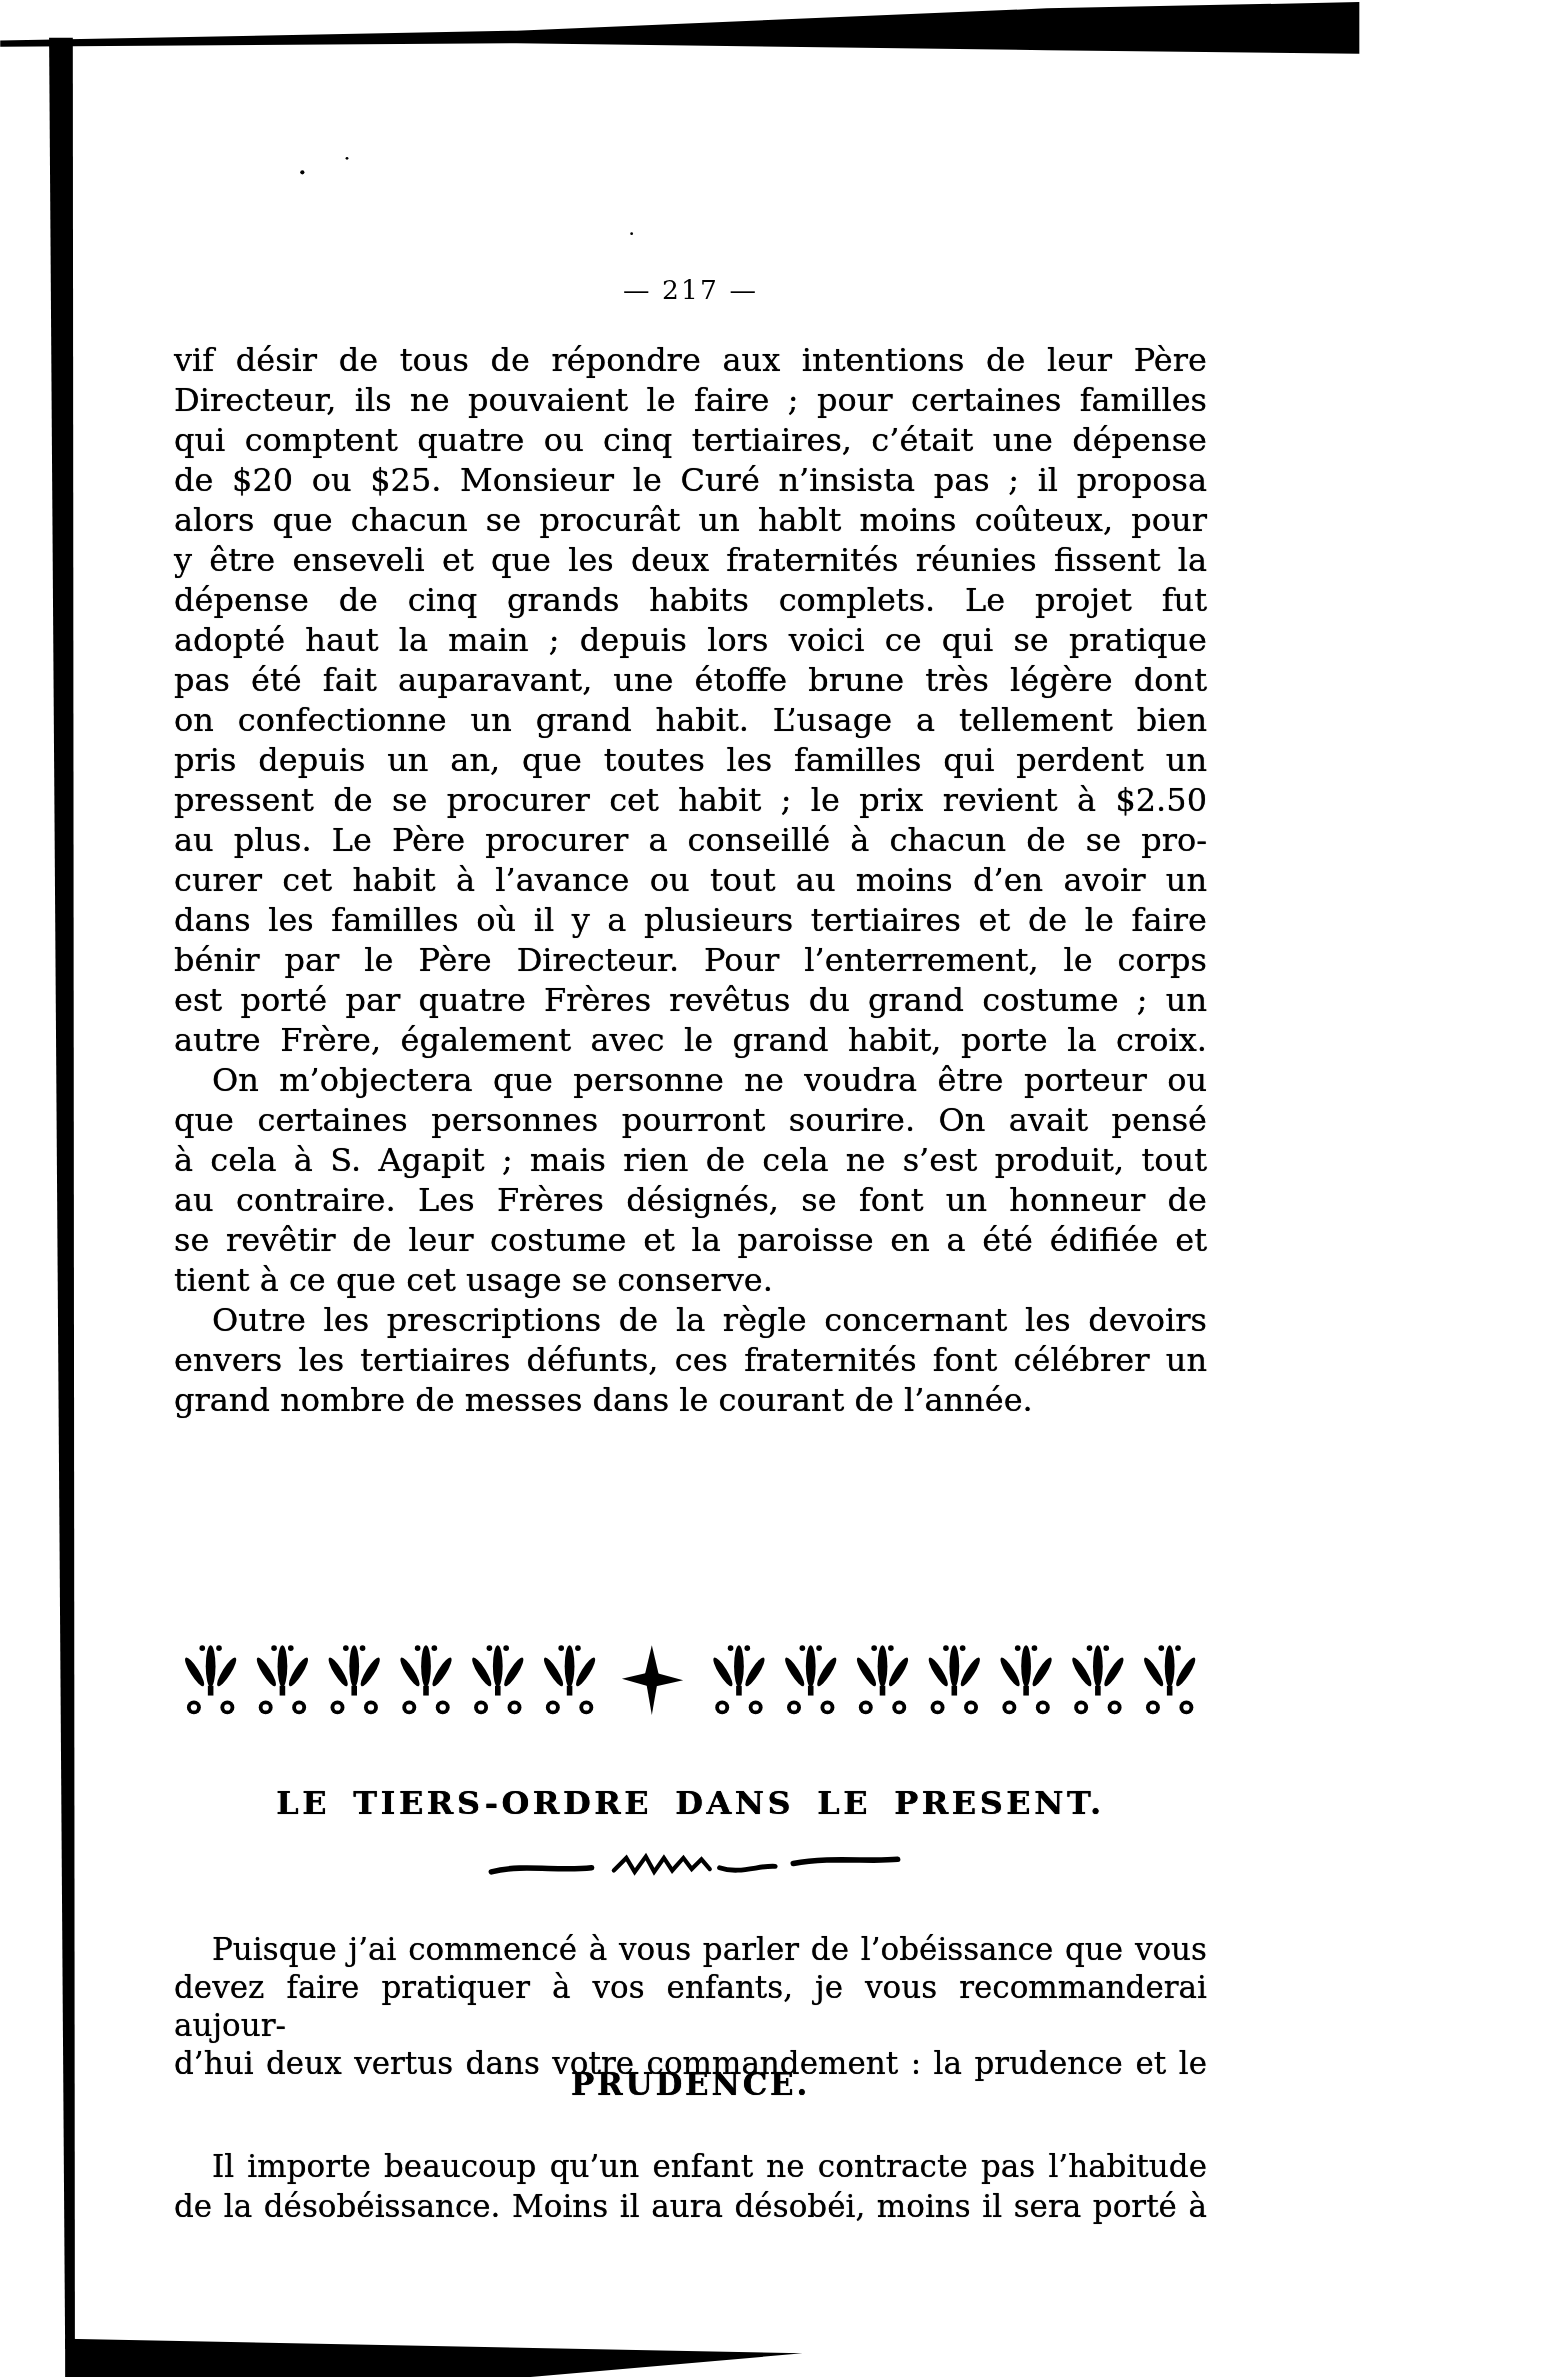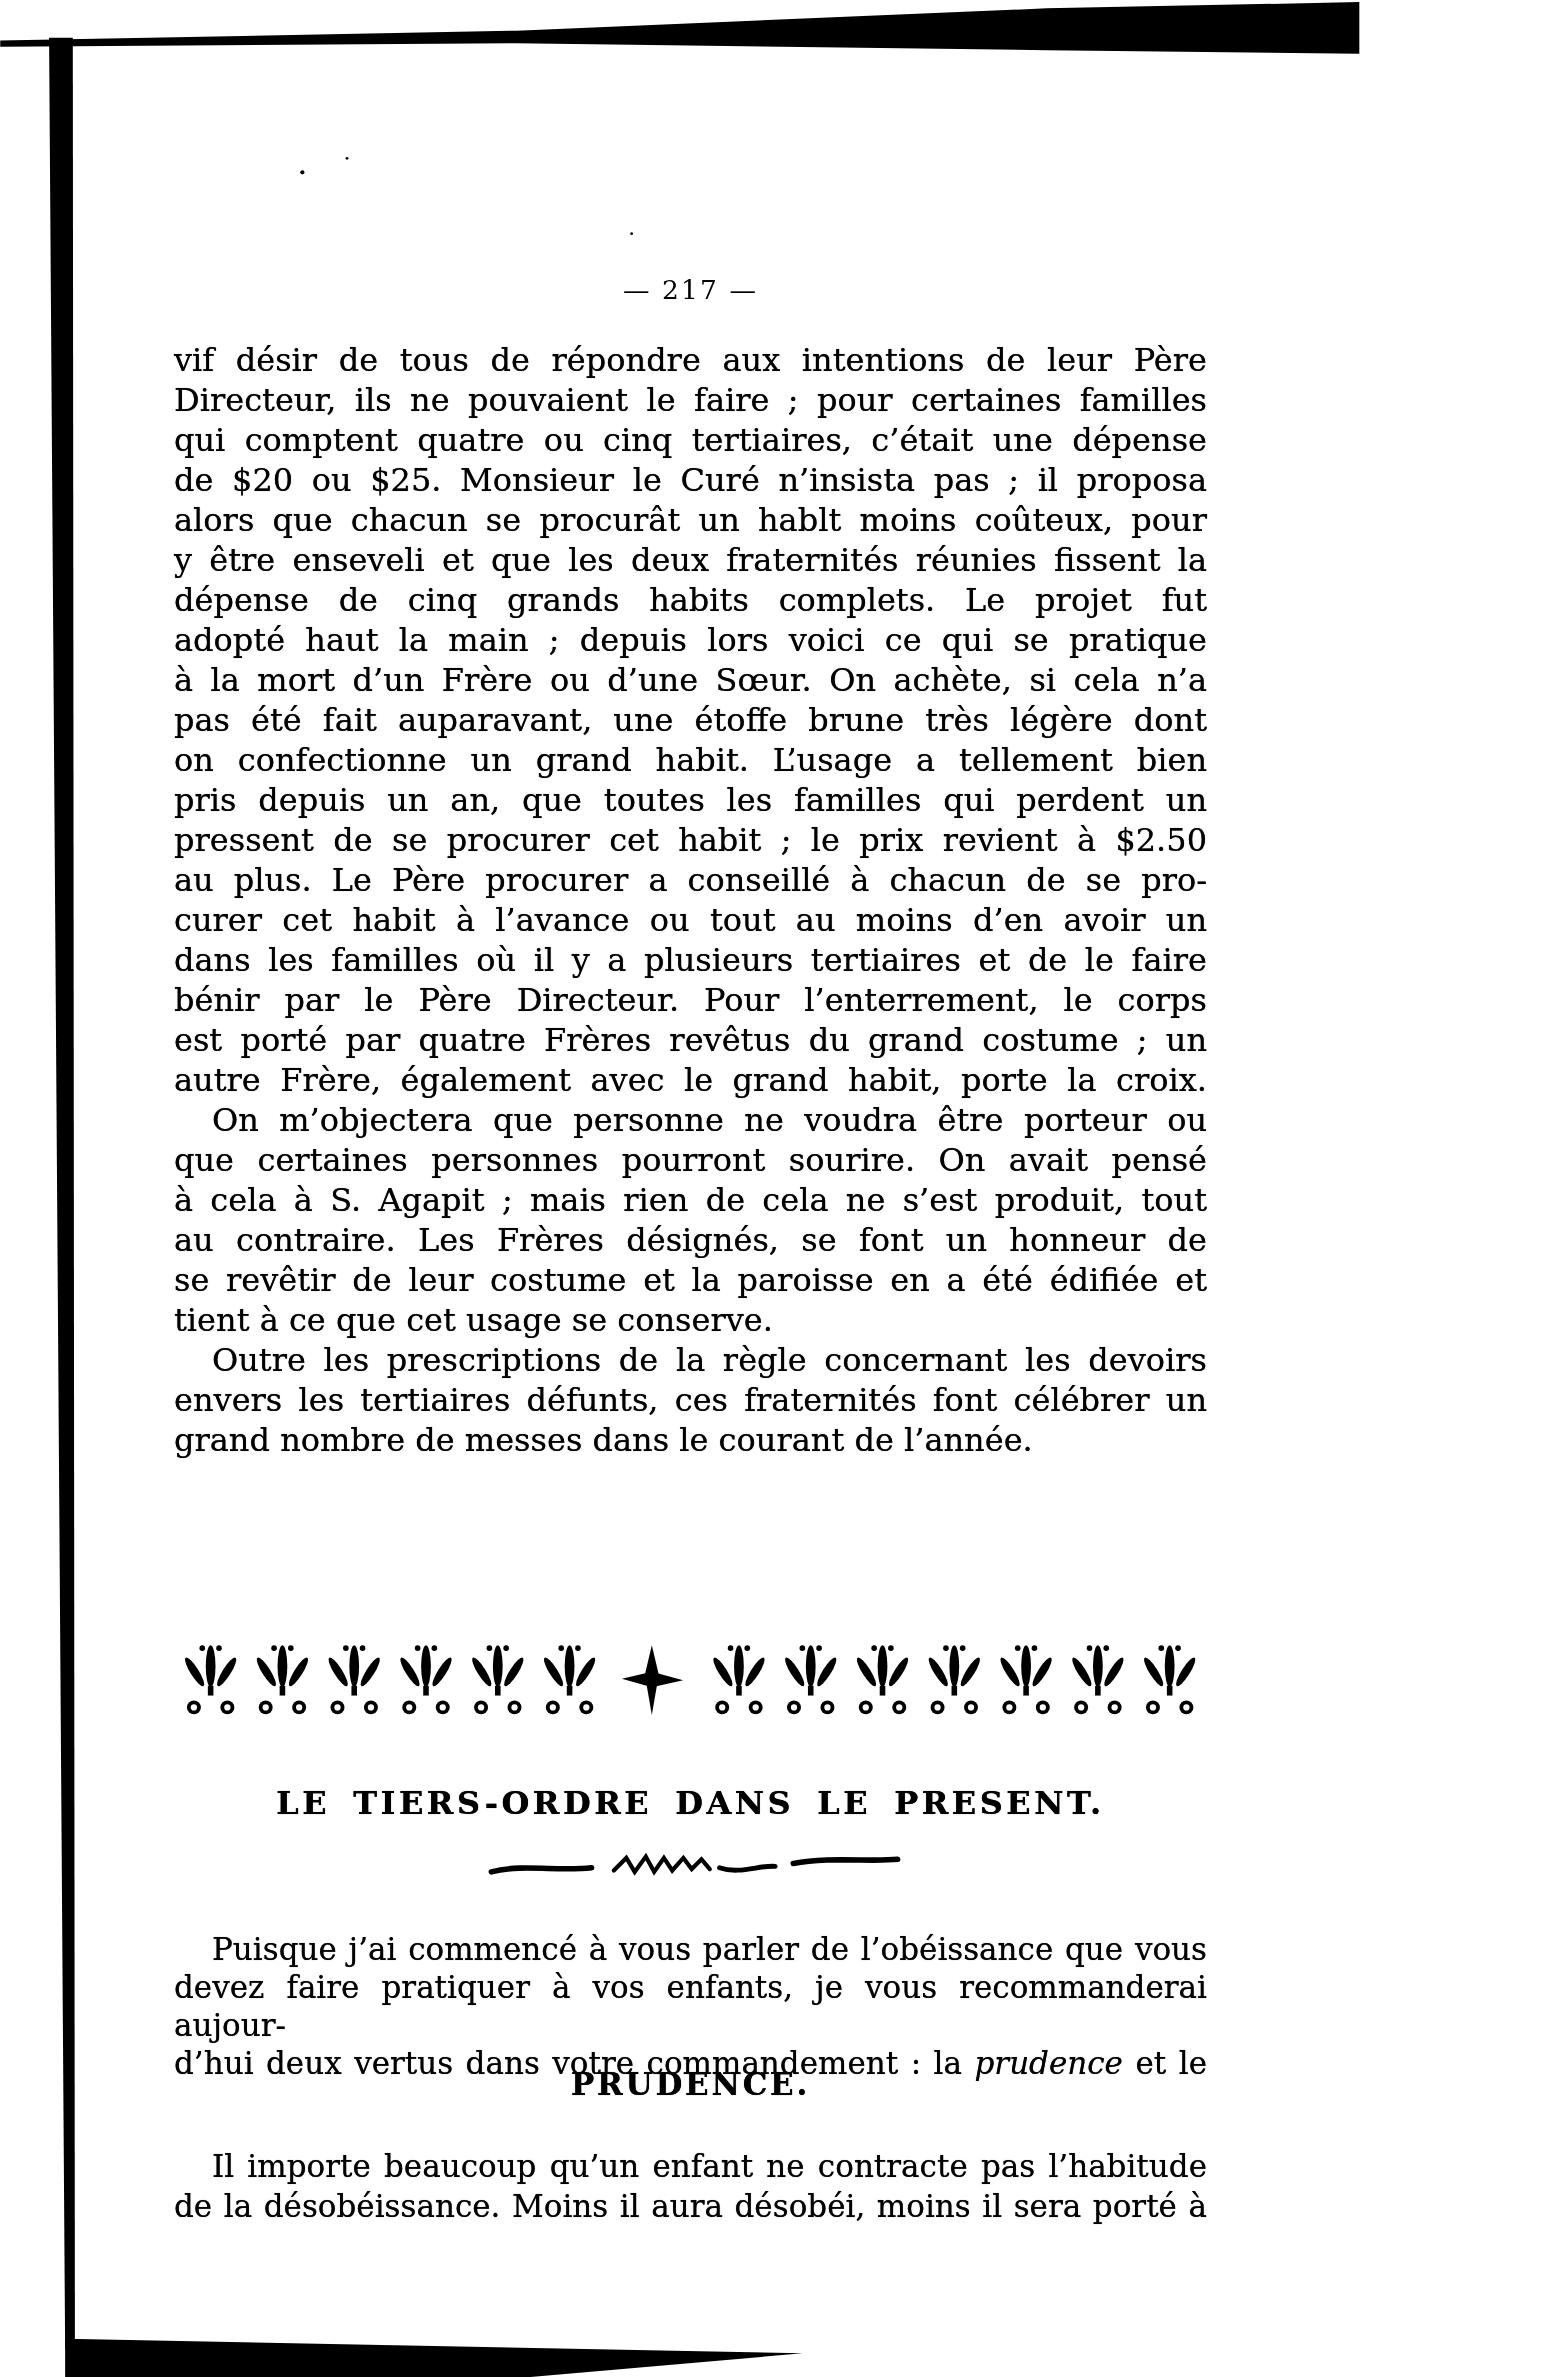--- a/index.html
+++ b/index.html
@@ -20,21 +20,21 @@
     .line.end { text-align-last:left; }
     .line.ind { text-indent:38px; }
     .heading {
       top:1784px; text-align:center; font-size:32px; font-weight:bold;
       letter-spacing:3.5px; word-spacing:8.4px; text-shadow:0 0 0.7px #000;
     }
     .sub {
       top:2066px; text-align:center; font-size:31px; font-weight:bold;
       letter-spacing:2.8px; text-shadow:0 0 0.7px #000;
     }
-    .it { font-style:italic; }
+    .it { }
     .orn { top:1637px; height:92px; }
     .squig { top:1851px; left:488px; width:413px; height:32px; }
     svg.artifacts { position:absolute; left:0; top:0; pointer-events:none; }
   </style>
 </head>
 <body>
 
 <div class="page">
 
   <svg class="artifacts" width="1564" height="2377" viewBox="0 0 2241 3407">
@@ -58,21 +58,20 @@
   <div class="abs col body1">
     <div>
       <div class="line">vif désir de tous de répondre aux intentions de leur Père</div>
       <div class="line">Directeur, ils ne pouvaient le faire ; pour certaines familles</div>
       <div class="line">qui comptent quatre ou cinq tertiaires, c’était une dépense</div>
       <div class="line">de $20 ou $25. Monsieur le Curé n’insista pas ; il proposa</div>
       <div class="line">alors que chacun se procurât un hablt moins coûteux, pour</div>
       <div class="line">y être enseveli et que les deux fraternités réunies fissent la</div>
       <div class="line">dépense de cinq grands habits complets. Le projet fut</div>
       <div class="line">adopté haut la main ; depuis lors voici ce qui se pratique</div>
-      <div class="line">à la mort d’un Frère ou d’une Sœur. On achète, si cela n’a</div>
       <div class="line">pas été fait auparavant, une étoffe brune très légère dont</div>
       <div class="line">on confectionne un grand habit. L’usage a tellement bien</div>
       <div class="line">pris depuis un an, que toutes les familles qui perdent un</div>
       <div class="line">pressent de se procurer cet habit ; le prix revient à $2.50</div>
       <div class="line">au plus. Le Père procurer a conseillé à chacun de se pro-</div>
       <div class="line">curer cet habit à l’avance ou tout au moins d’en avoir un</div>
       <div class="line">dans les familles où il y a plusieurs tertiaires et de le faire</div>
       <div class="line">bénir par le Père Directeur. Pour l’enterrement, le corps</div>
       <div class="line">est porté par quatre Frères revêtus du grand costume ; un</div>
       <div class="line">autre Frère, également avec le grand habit, porte la croix.</div>

